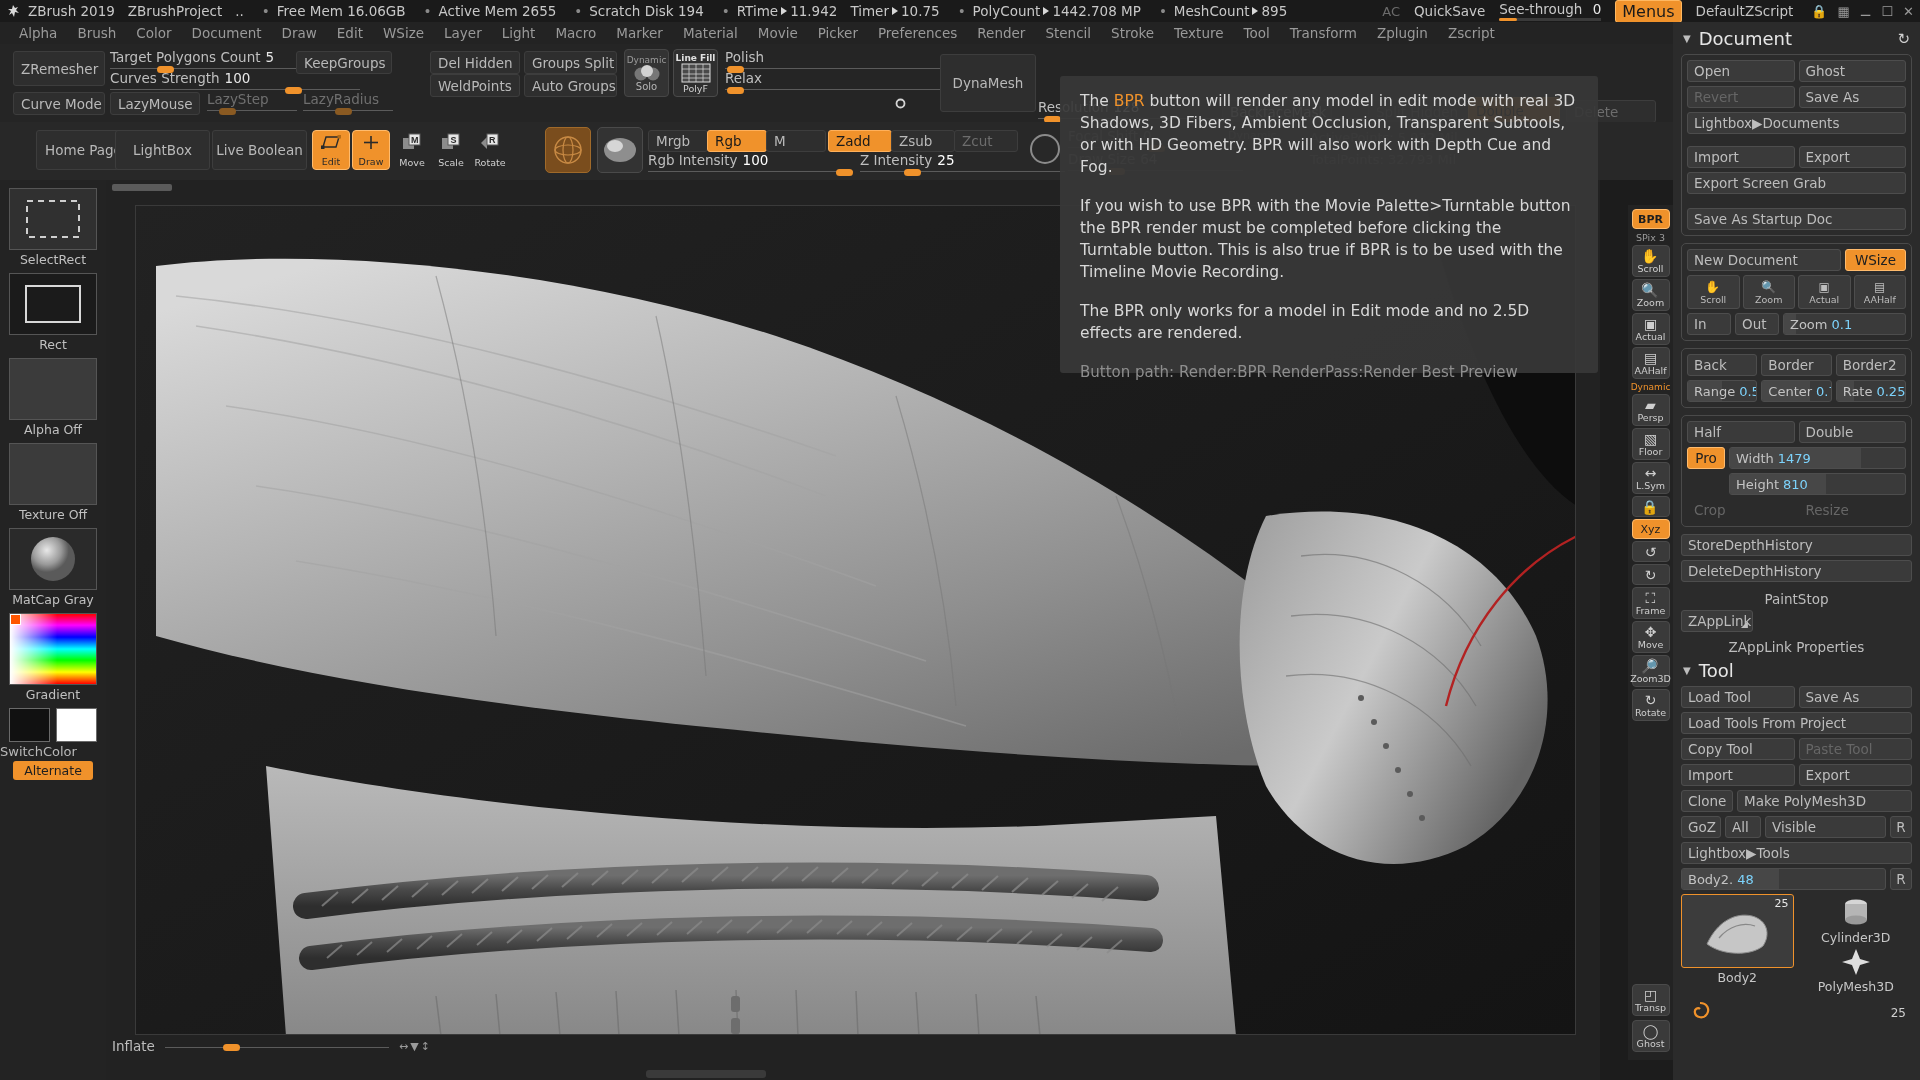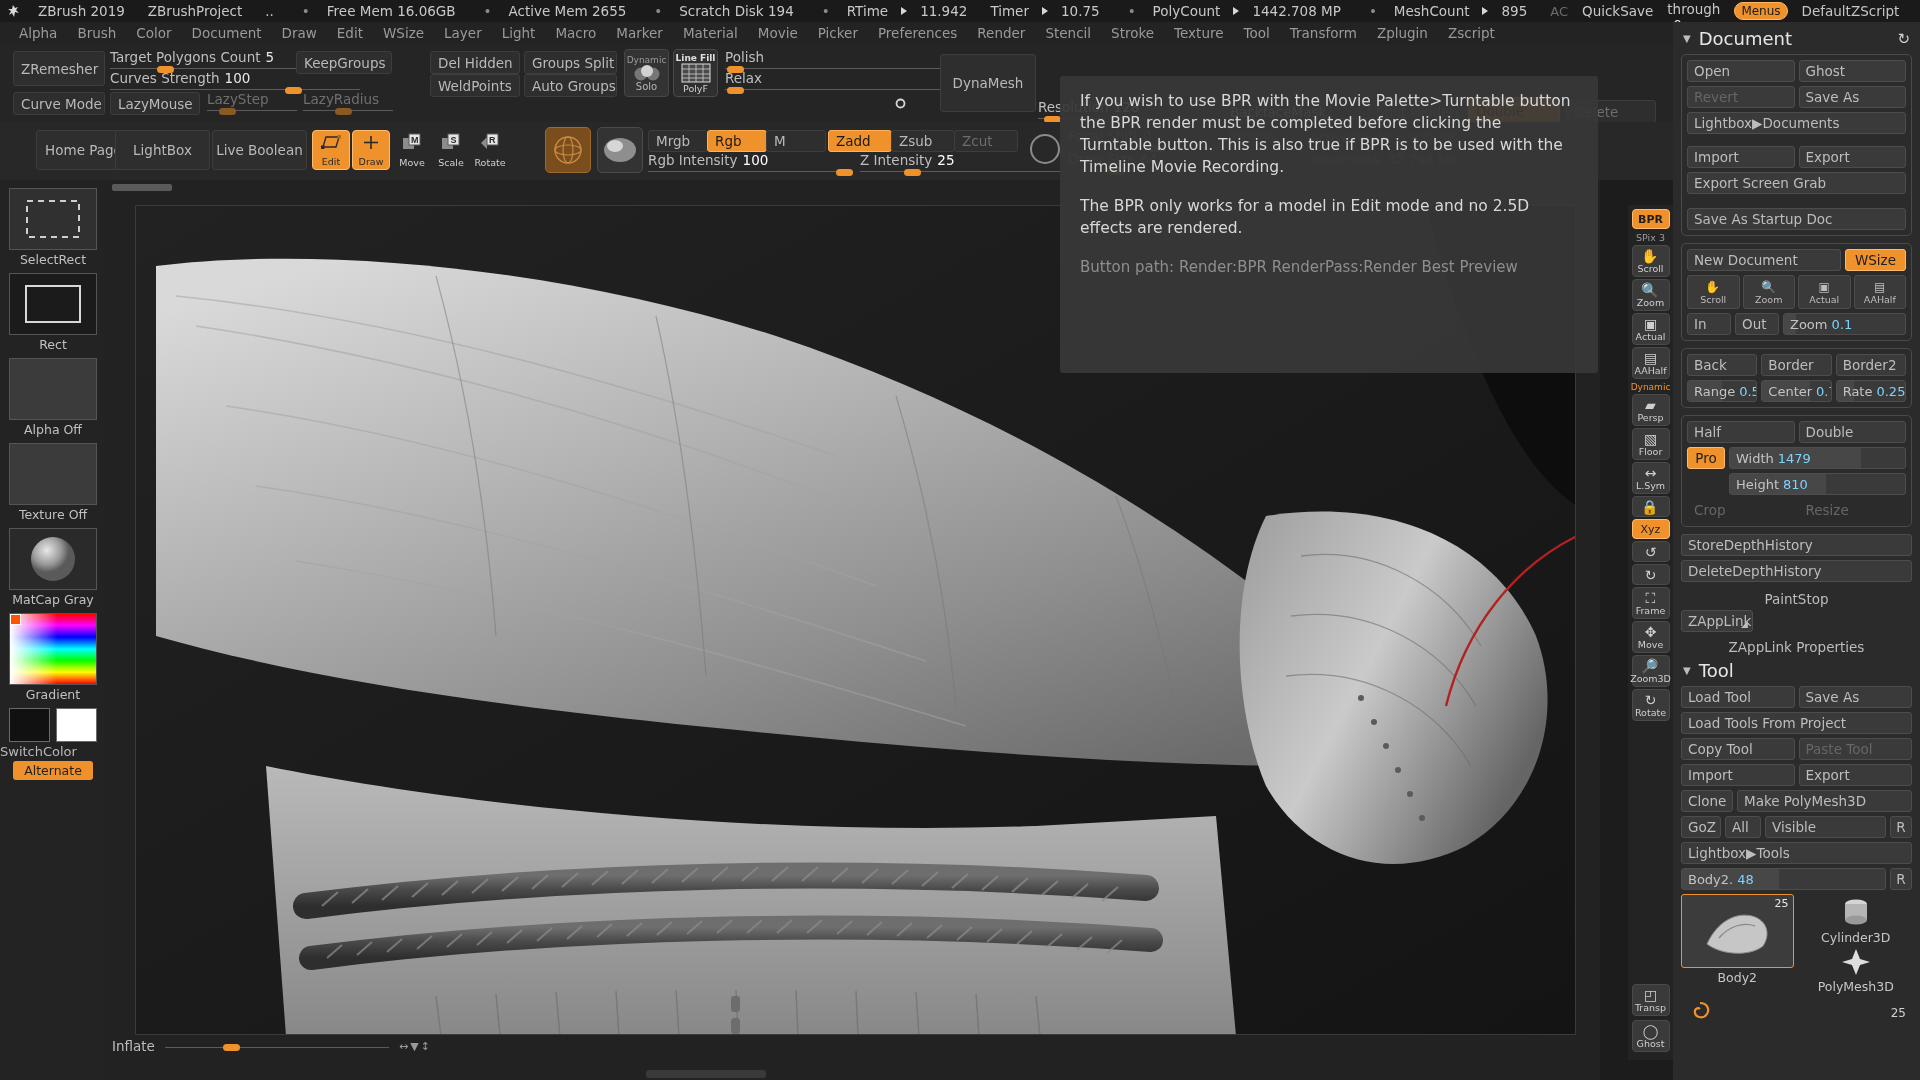--- a/index.html
+++ b/index.html
@@ -24,35 +24,35 @@
     font-size:13.5px;
   }
   .btn.dim { color:#6d6d6d; }
   .btn.on { background:#f0922b; border-color:#ffb05a; color:#1a1a1a; }
   .btn.dark { background:#2e2e2e; border-color:#3d3d3d; }
 
   
   #titlebar {
     position:absolute; top:0; left:0; width:1920px; height:22px;
     background:#1a1a1a; display:flex; align-items:center;
-    font-size:13.5px; color:#c8c8c8; padding-left:6px; gap:12px;
+    font-size:13.5px; color:#c8c8c8; padding-left:6px; gap:2px;
   }
   #titlebar .zlogo { width:15px; height:15px; margin-right:5px; position:relative; }
   #titlebar .seg { margin-right:11px; white-space:nowrap; }
   #titlebar .bullet { color:#8a8a8a; margin:0 5px; }
   .tri { display:inline-block; width:0;height:0;
     border-left:6px solid #d7d7d7; border-top:4px solid transparent;
     border-bottom:4px solid transparent; vertical-align:middle; margin:0 1px;}
   #tb-right { margin-left:auto; display:flex; align-items:center; gap:14px; padding-right:6px; }
   #tb-right .ac { color:#6b6b6b; font-size:13px;}
   .seethru { position:relative; padding-bottom:4px; }
   .seethru .bar { position:absolute; left:0; bottom:0; width:100%; height:3px; background:#3a3a3a;}
   .seethru .bar i { position:absolute; left:0; top:0; height:3px; width:18px; background:#f0922b; border-radius:2px;}
   .menus-btn { background:#f0922b; color:#1a1a1a; border:1px solid #ffb861;
-     border-radius:10px; padding:1px 6px; font-size:12px; }
+     border-radius:3px; padding:1px 6px; font-size:16px; }
   .winctl { display:flex; gap:10px; align-items:center; margin-left:4px;}
   .winctl span { color:#9a9a9a; font-size:13px;}
 
   
   #menubar {
     position:absolute; top:22px; left:0; width:1700px; height:22px;
     display:flex; align-items:center; gap:2px; padding-left:10px;
     background:#232323;
   }
   #menubar .m {
@@ -976,20 +976,23 @@
   </div>
   <div style="display:flex;justify-content:space-between;margin:6px 14px 0 14px;align-items:center">
     <svg width="26" height="26" viewBox="0 0 26 26">
       <path d="M13 3 C 20 3 23 9 20 14 C 17 19 9 18 8 13 C 7 9 11 7 13 9" fill="none" stroke="#f0922b" stroke-width="2.2"></path>
     </svg>
     <span style="font-size:12px;color:#d0d0d0">25</span>
   </div>
 </div>
 
 <div id="tooltip">
+  <p>
+    <span>The </span><span class="hl">BPR</span><span> button will render any model in edit mode with real 3D Shadows, 3D Fibers, Ambient Occlusion, Transparent Subtools, or with HD Geometry. BPR will also work with Depth Cue and Fog.</span>
+  </p>
   <p>If you wish to use BPR with the Movie Palette&gt;Turntable button the BPR render must be completed before clicking the Turntable button. This is also true if BPR is to be used with the Timeline Movie Recording.</p>
   <p>The BPR only works for a model in Edit mode and no 2.5D effects are rendered.</p>
   <p class="path">Button path: Render:BPR RenderPass:Render Best Preview</p>
 </div>
 
 <div id="inflate">
   <div style="display:flex;align-items:center;gap:10px">
     <span style="font-size:13.5px;color:#bdbdbd">Inflate</span>
     <span style="position:relative;flex:1;height:8px;margin-top:3px">
       <span style="position:absolute;left:0;top:3px;width:100%;height:1px;background:#5b5b5b;display:block"></span>

